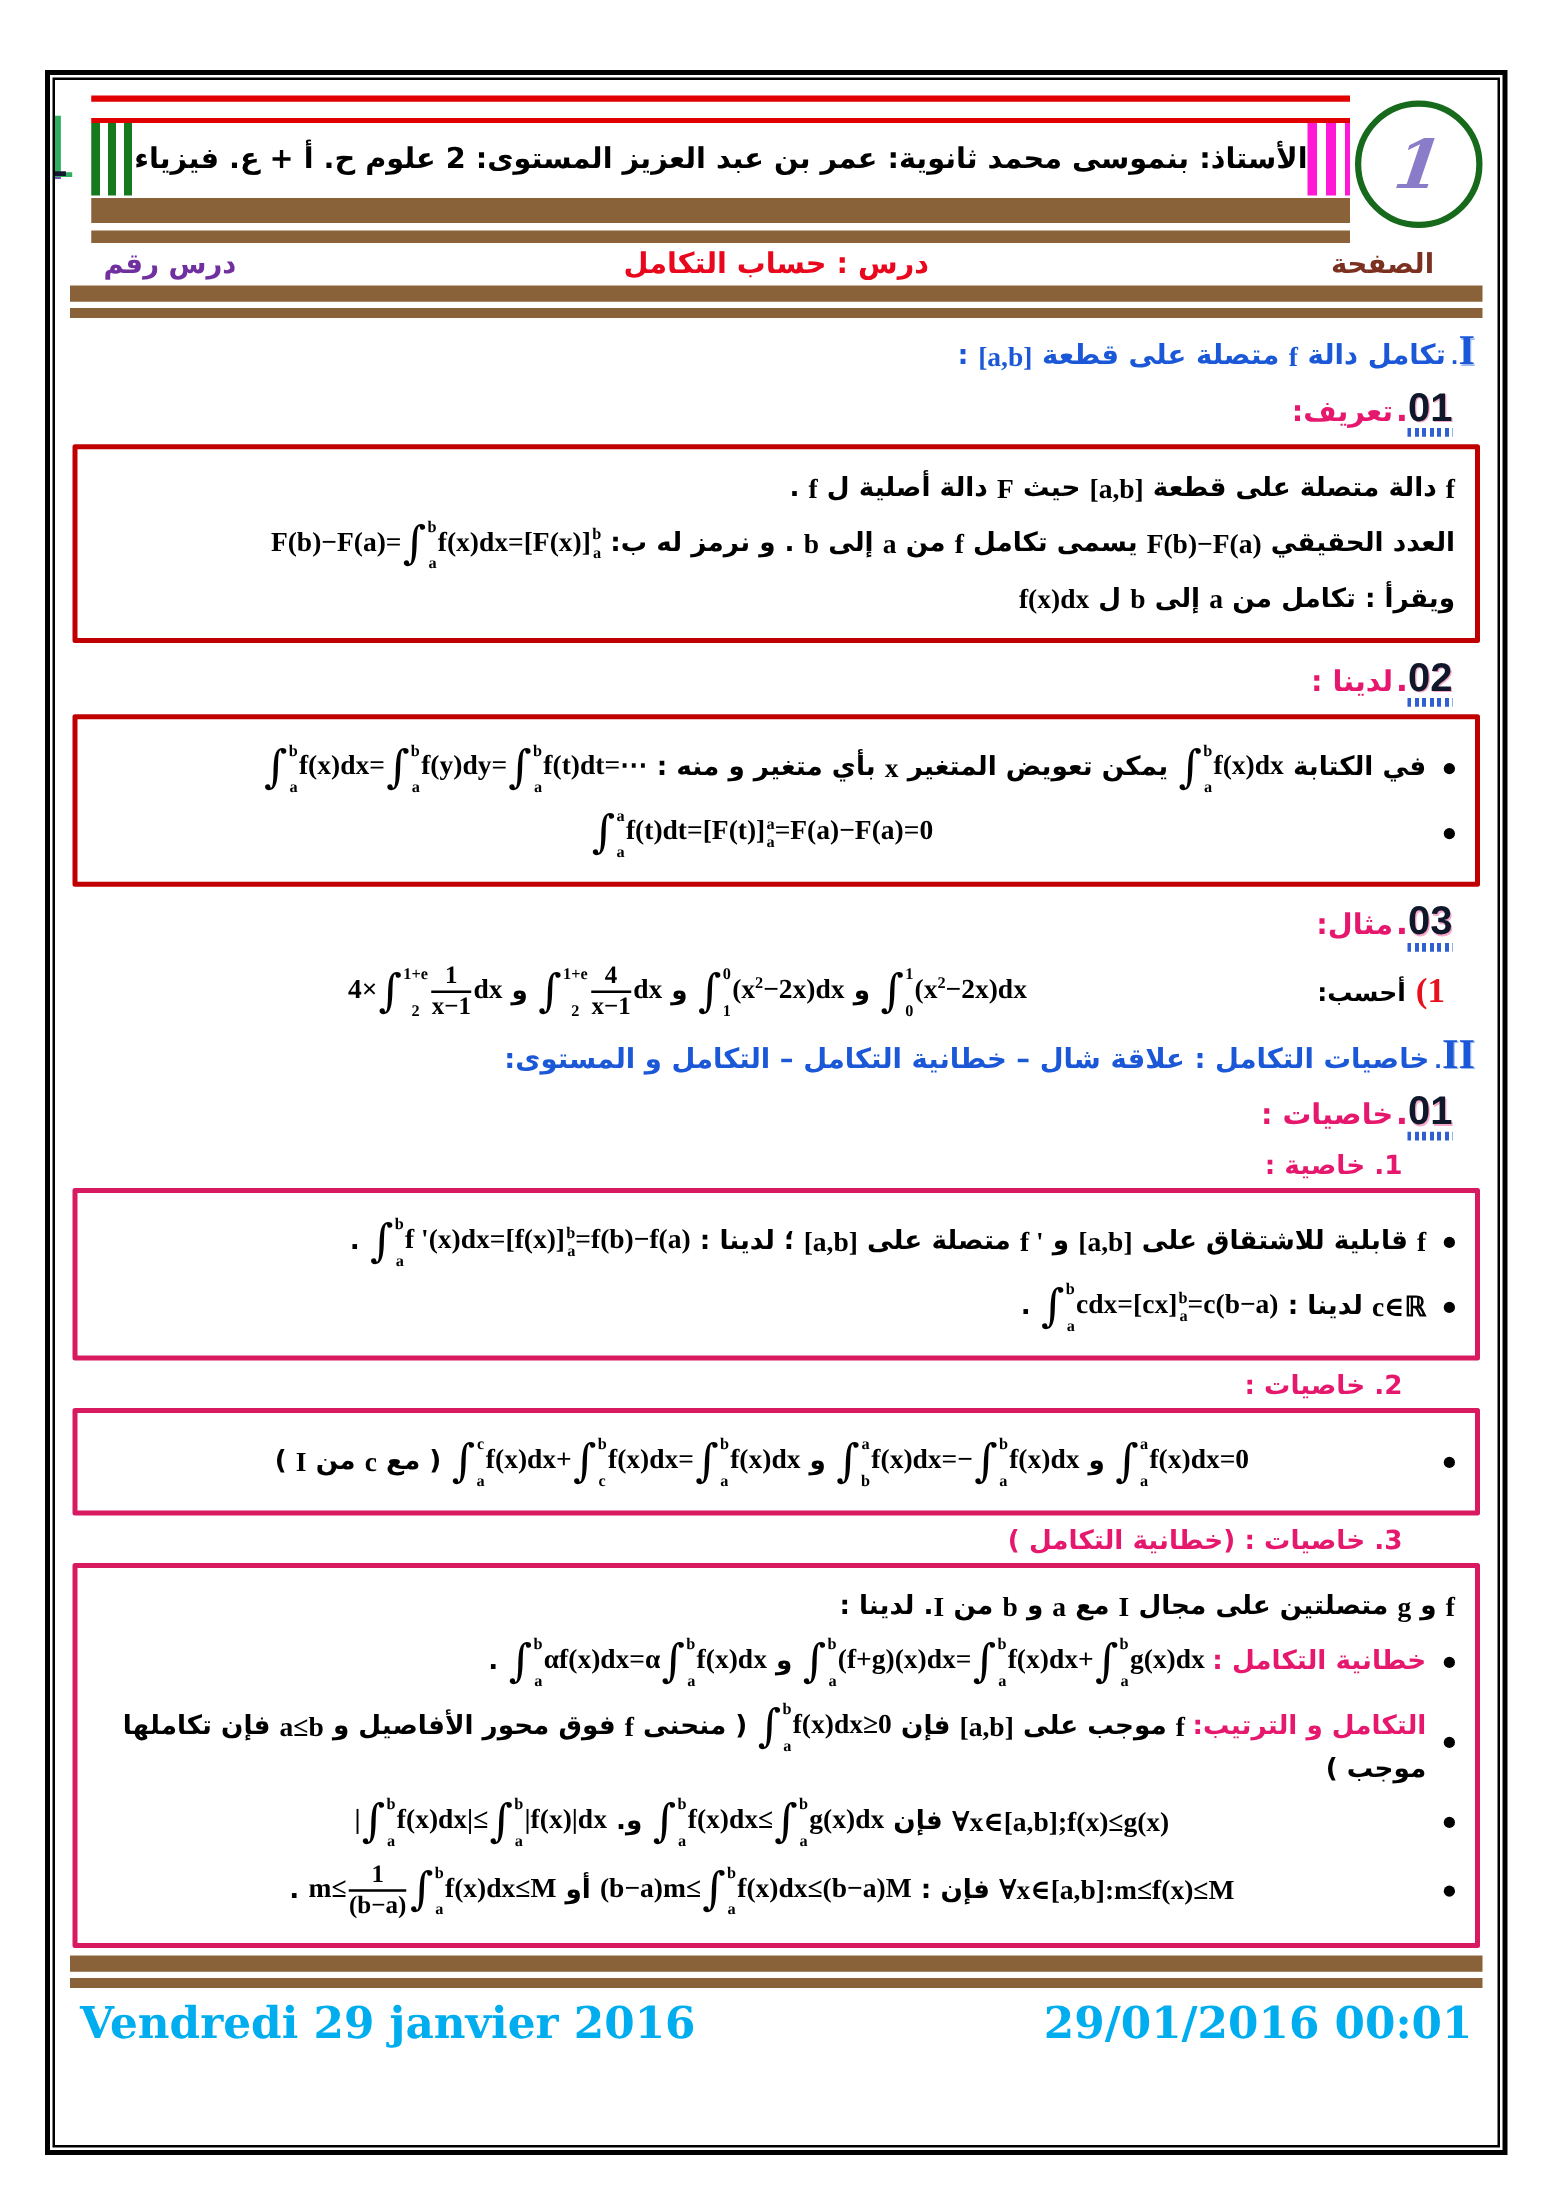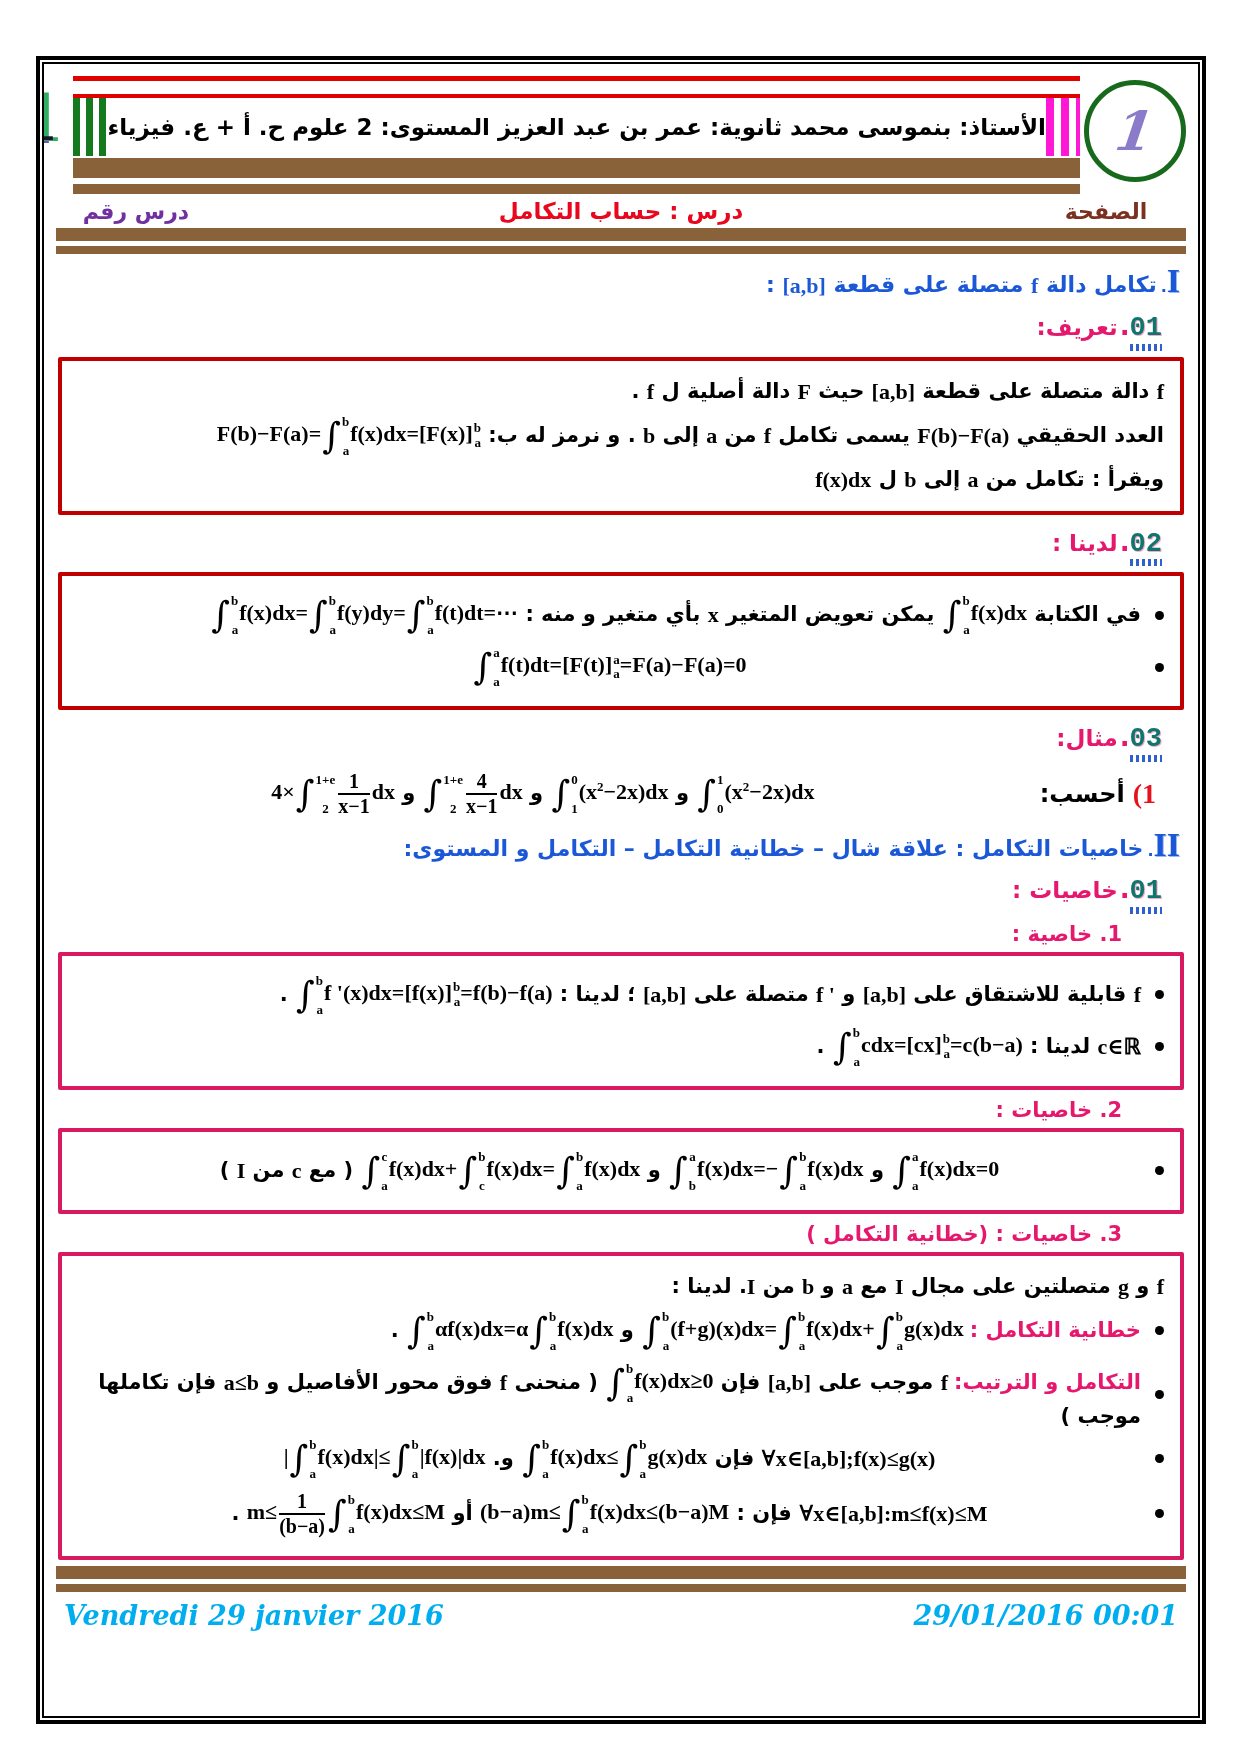--- a/index.html
+++ b/index.html
@@ -30,21 +30,21 @@
   .sep{margin-top:4px;}
   .sep .bar1{height:13px;background:#8a6239;}
   .sep .bar2{height:8px;background:#8a6239;margin-top:5px;}
 
   
   .sec-head{display:flex;flex-direction:row;align-items:baseline;margin:10px 6px 2px 0;color:#1b58d8;font-weight:bold;}
   .roman{font-family:"Liberation Serif",serif;font-size:34px;line-height:1;color:#1b58d8;text-shadow:1px 1px 0 #9db9ee;}
   .sec-title{font-size:22px;margin-right:4px;}
   .num-head{display:flex;flex-direction:row;align-items:baseline;margin:12px 24px 4px 0;color:#e6186e;font-weight:bold;}
   .bignum-wrap{display:inline-flex;flex-direction:column;align-items:center;}
-  .bignum{font-family:Liberation Mono, monospace;font-size:27px;line-height:0.95;color:#0f766e;text-shadow:1px 1px 0 #f8a8c8;}
+  .bignum{font-family:Liberation Sans, sans-serif;font-size:32px;line-height:0.95;color:#0f172a;text-shadow:1px 1px 0 #f8a8c8;}
   .hatch{width:100%;height:7px;margin-top:2px;background:repeating-linear-gradient(90deg,#2f5fd0 0 3px,#fff 3px 6px);}
   .num-head .dot{font-size:26px;}
   .num-label{font-size:23px;margin-right:2px;}
   .sub-head{font-size:21px;font-weight:bold;color:#e6186e;margin:8px 64px 4px 0;}
 
   
   .box{border:4px solid #c00000;border-radius:2px;margin:6px 2px;padding:8px 16px;background:#fff;}
   .box.pink{border-color:#d81b60;}
   .line{font-size:21px;font-weight:bold;color:#000;margin:10px 0;text-align:right;}
   .brow{display:flex;flex-direction:row;align-items:center;margin:10px 0;}
@@ -59,26 +59,26 @@
   .isym{font-size:36px;font-weight:normal;line-height:1;font-family:"DejaVu Serif",serif;}
   .ib{display:inline-flex;flex-direction:column;justify-content:space-between;height:42px;font-size:13px;line-height:1;margin-left:1px;}
   .frac{display:inline-flex;flex-direction:column;vertical-align:middle;text-align:center;line-height:1.15;font-size:20px;margin:0 2px;}
   .fn{border-bottom:2px solid #000;padding:0 5px;}
   .ss{display:inline-flex;flex-direction:column;font-size:13px;line-height:1.1;vertical-align:middle;margin-left:1px;}
   sup,sub{font-size:13px;}
 
   
   .ex-row{display:flex;flex-direction:row;align-items:center;margin:8px 30px 4px 0;}
   .ex-marker{font-family:"Liberation Serif",serif;font-size:28px;font-weight:bold;color:#e8101d;margin-left:8px;}
-  .ex-label{font-size:24px;font-weight:bold;margin-left:10px;}
+  .ex-label{font-size:20px;font-weight:bold;margin-left:10px;}
   .ex-formula{flex:1;text-align:center;font-size:21px;font-weight:bold;}
 
   
   .footer-row{display:flex;direction:ltr;justify-content:space-between;align-items:center;margin-top:6px;padding:2px 8px;}
-  .f-date{font-family:"DejaVu Serif",serif;font-style:italic;font-weight:bold;font-size:27px;color:#00aeef;text-align:right;}
+  .f-date{font-family:"DejaVu Serif",serif;font-weight:bold;font-size:35px;color:#00aeef;text-align:right;}
 </style>
 </head>
 <body>
 
 <div class="sheet">
  <div class="sheet-inner">
 
   <div class="hdr">
     <div class="hdr-side">
       <div class="circle">

